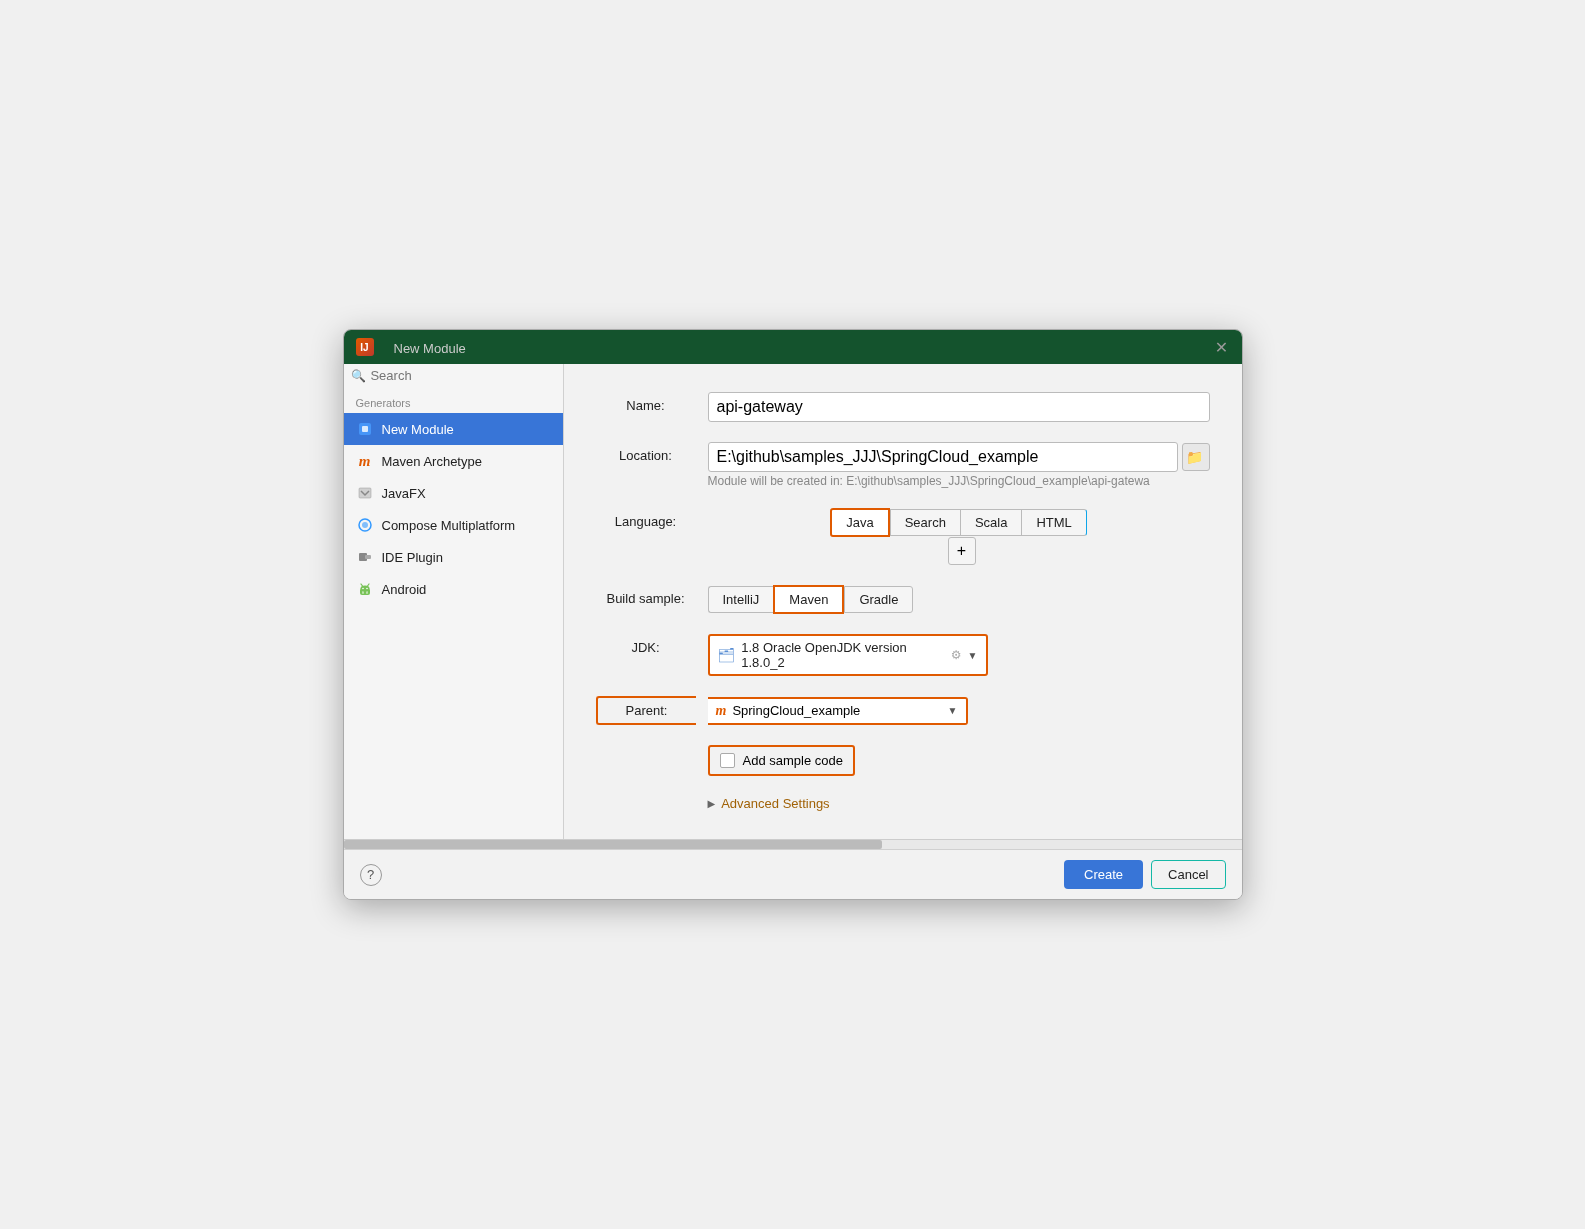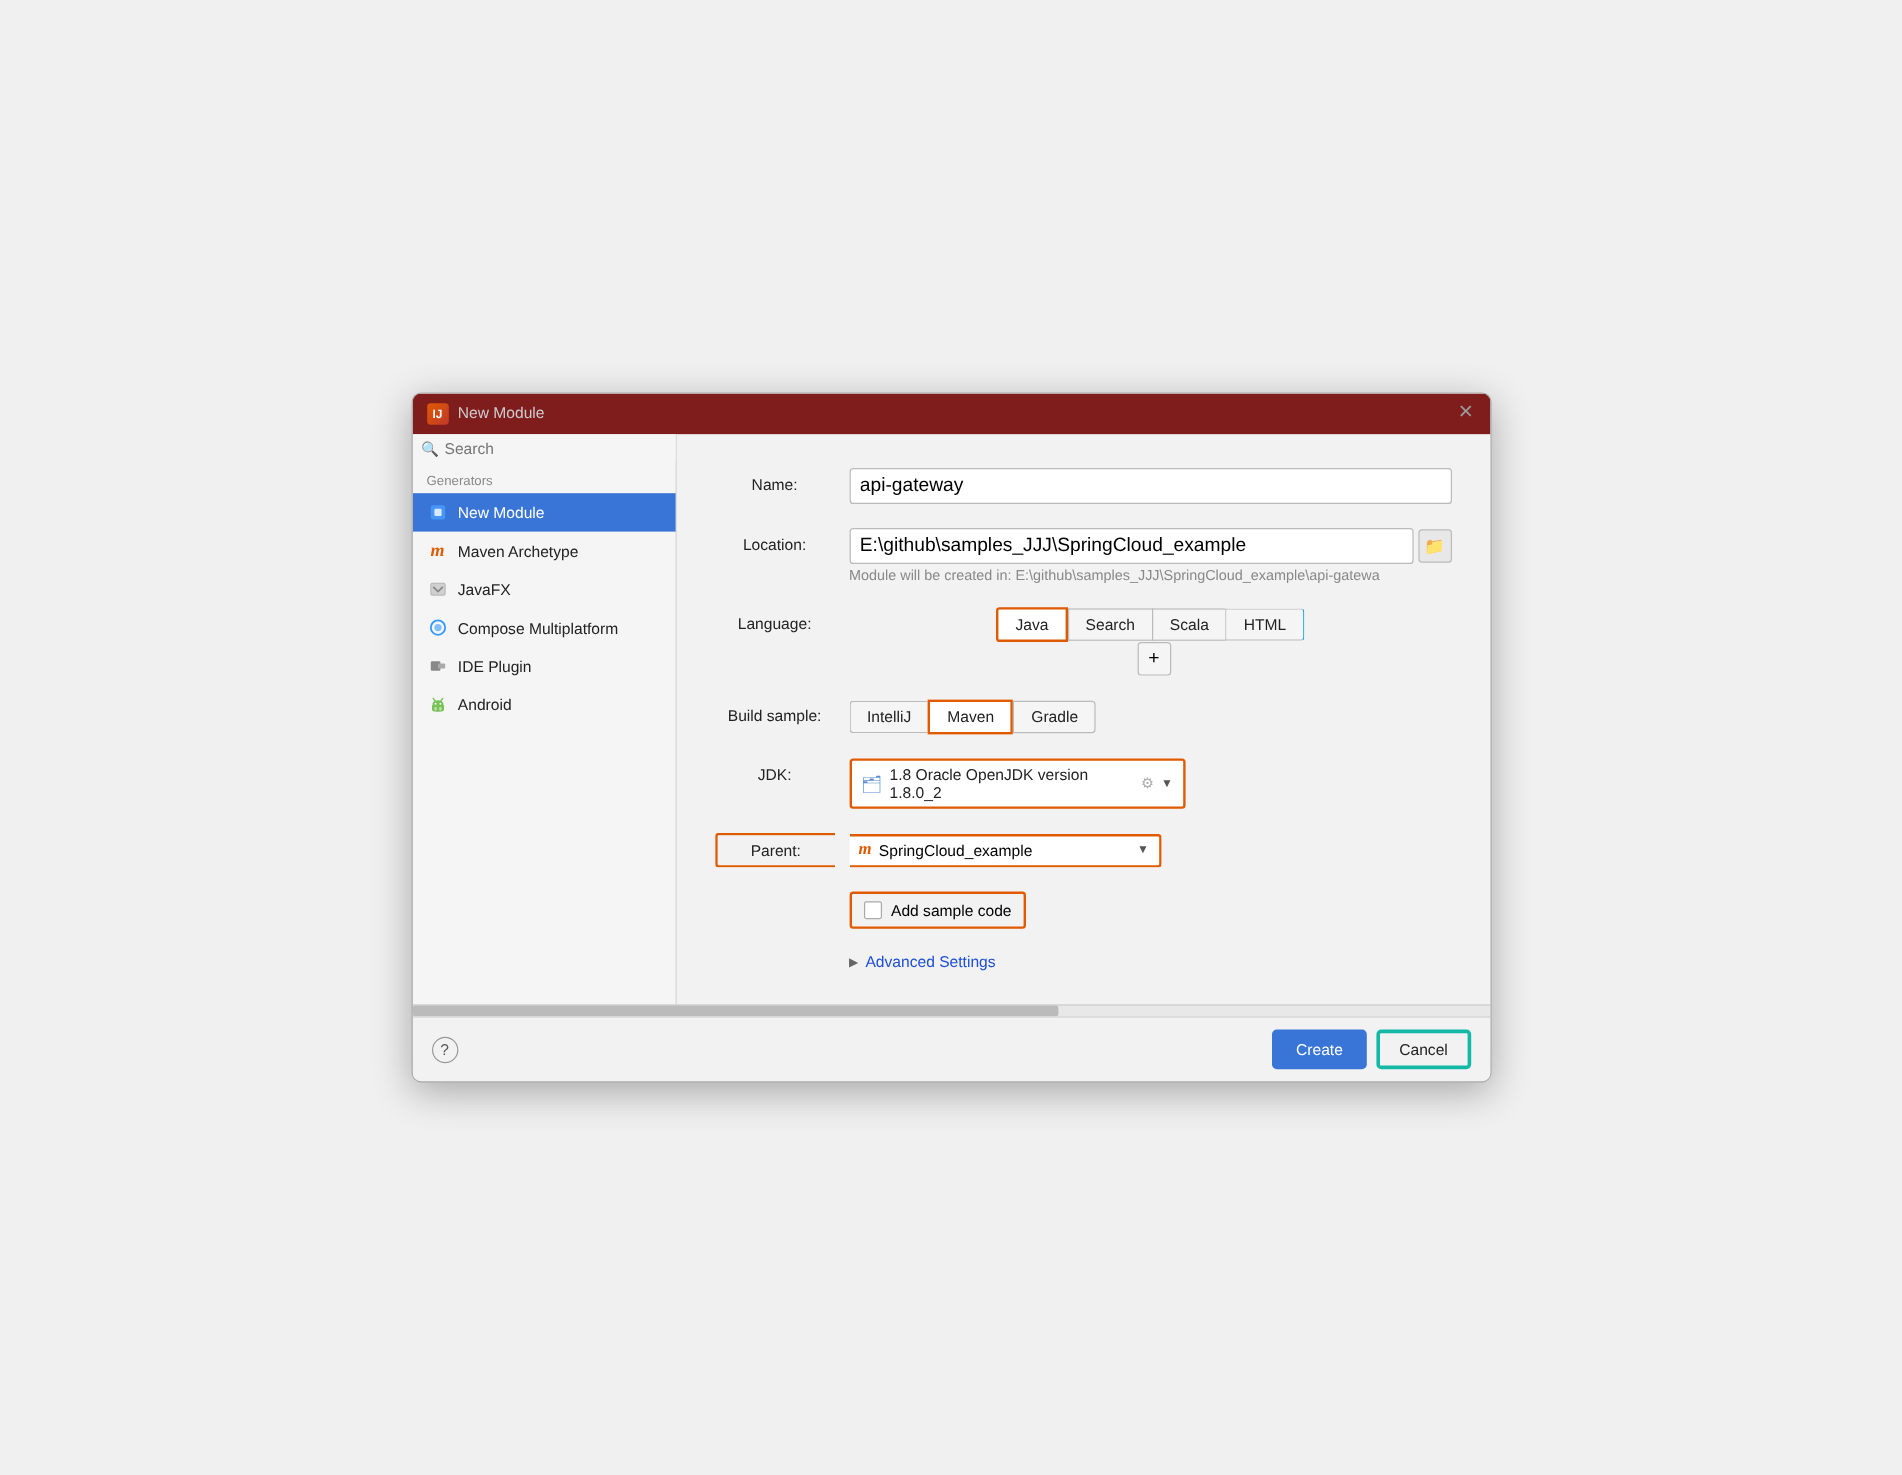--- a/index.html
+++ b/index.html
@@ -16,26 +16,26 @@
       width: 900px;
       background: #f2f2f2;
       border: 1px solid #aaa;
       border-radius: 8px;
       box-shadow: 0 8px 32px rgba(0,0,0,0.3);
       overflow: hidden;
       display: flex;
       flex-direction: column;
     }
     .title-bar {
-      background: #7f1d1d;
+      background: #14532d;
       color: #bbb;
       display: flex;
-      align-items: flex-start;
+      align-items: flex-end;
       padding: 8px 12px;
-      gap: 8px;
+      gap: 20px;
     }
     .title-bar .app-icon {
       width: 18px;
       height: 18px;
       background: linear-gradient(135deg, #e05a00, #c0392b);
       border-radius: 3px;
       display: flex;
       align-items: center;
       justify-content: center;
       color: white;
@@ -304,21 +304,21 @@
       border: none;
       border-radius: 4px;
       cursor: pointer;
       font-size: 13px;
       font-weight: 500;
     }
     .btn-cancel {
       padding: 6px 16px;
       background: #f2f2f2;
       color: #222;
-      border: 3px solid #14b8a6;
+      border: 1px solid #14b8a6;
       border-radius: 4px;
       cursor: pointer;
       font-size: 13px;
     }
     .divider-line {
       flex: 1;
       height: 1px;
       background: #d0d0d0;
       margin-left: 8px;
     }
@@ -504,21 +504,21 @@
         <div class="checkbox-row">
           <div class="checkbox-box"></div>
           <span>Add sample code</span>
         </div>
       </div>
 
       <div class="form-row">
         <span class="form-label"></span>
         <div class="advanced-section">
           <span class="advanced-arrow">▶</span>
-          <span style="cursor:pointer;color:#1d4ed8;">Advanced Settings</span>
+          <span style="cursor:pointer;color:#a16207;">Advanced Settings</span>
           <div class="divider-line"></div>
         </div>
       </div>
 
     </div>
   </div>
 
   <div style="height:10px;background:#e8e8e8;border-top:1px solid #ccc;">
     <div style="width:60%;height:100%;background:#bbb;border-radius:2px;"></div>
   </div>

